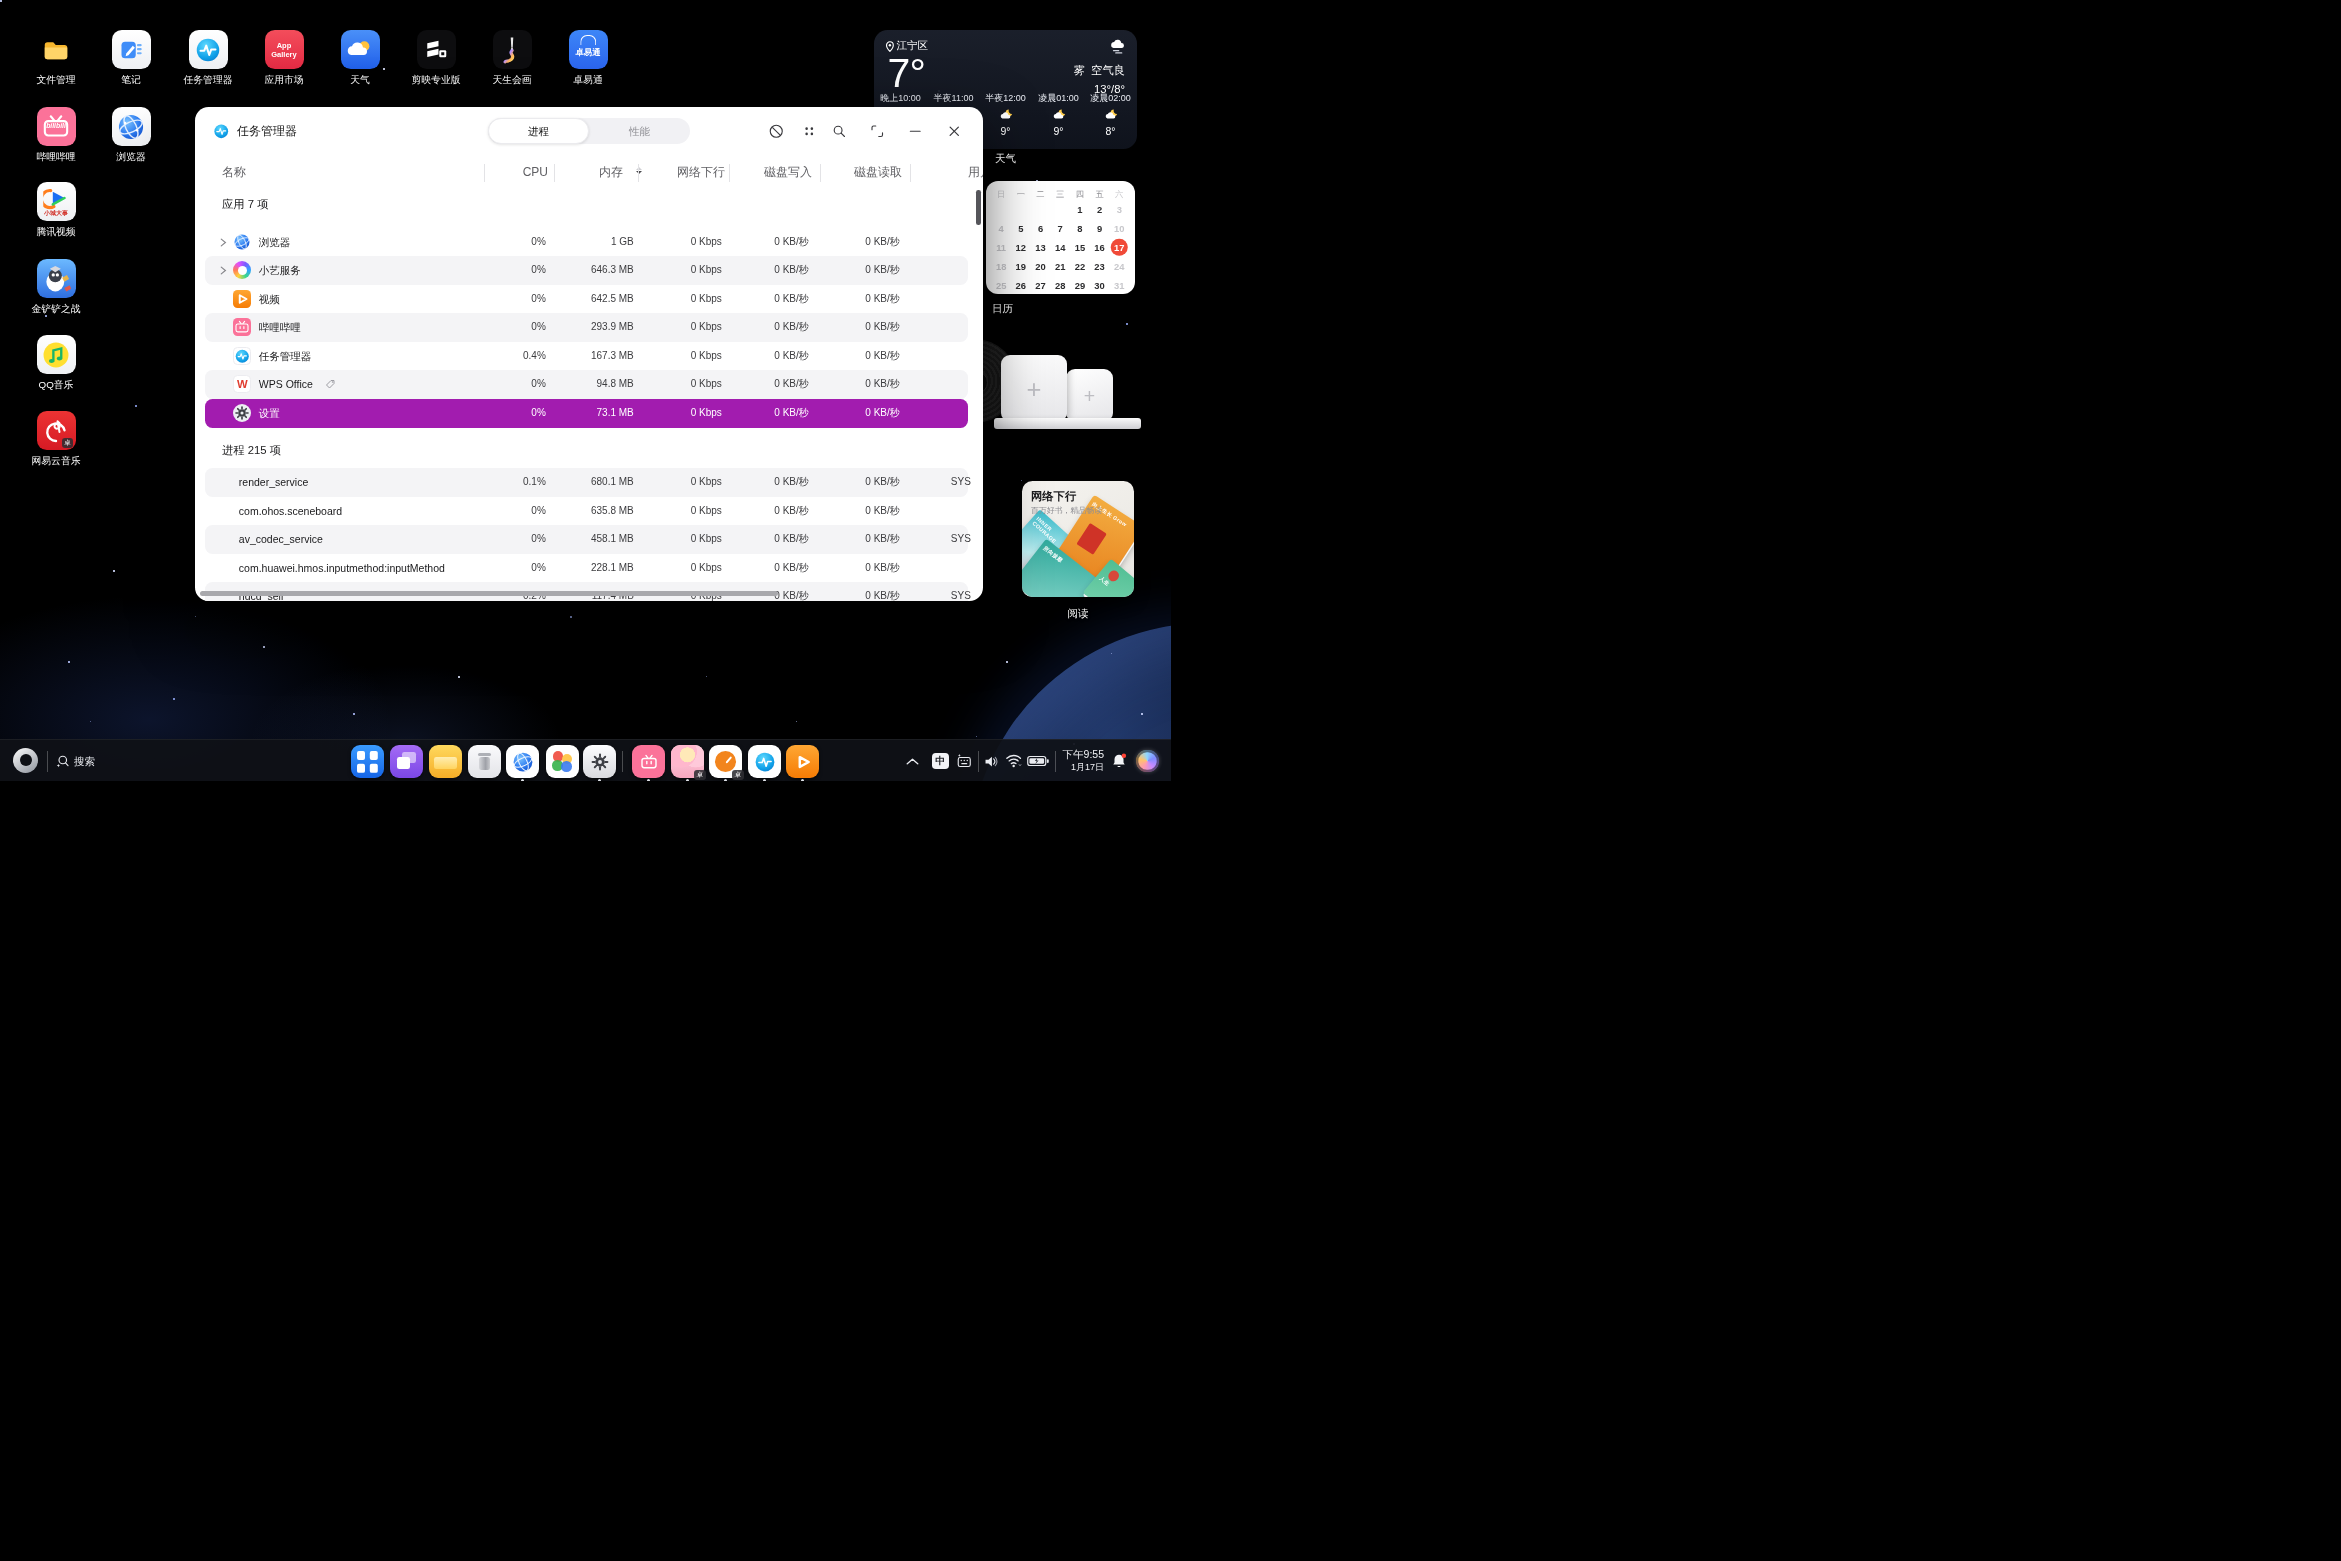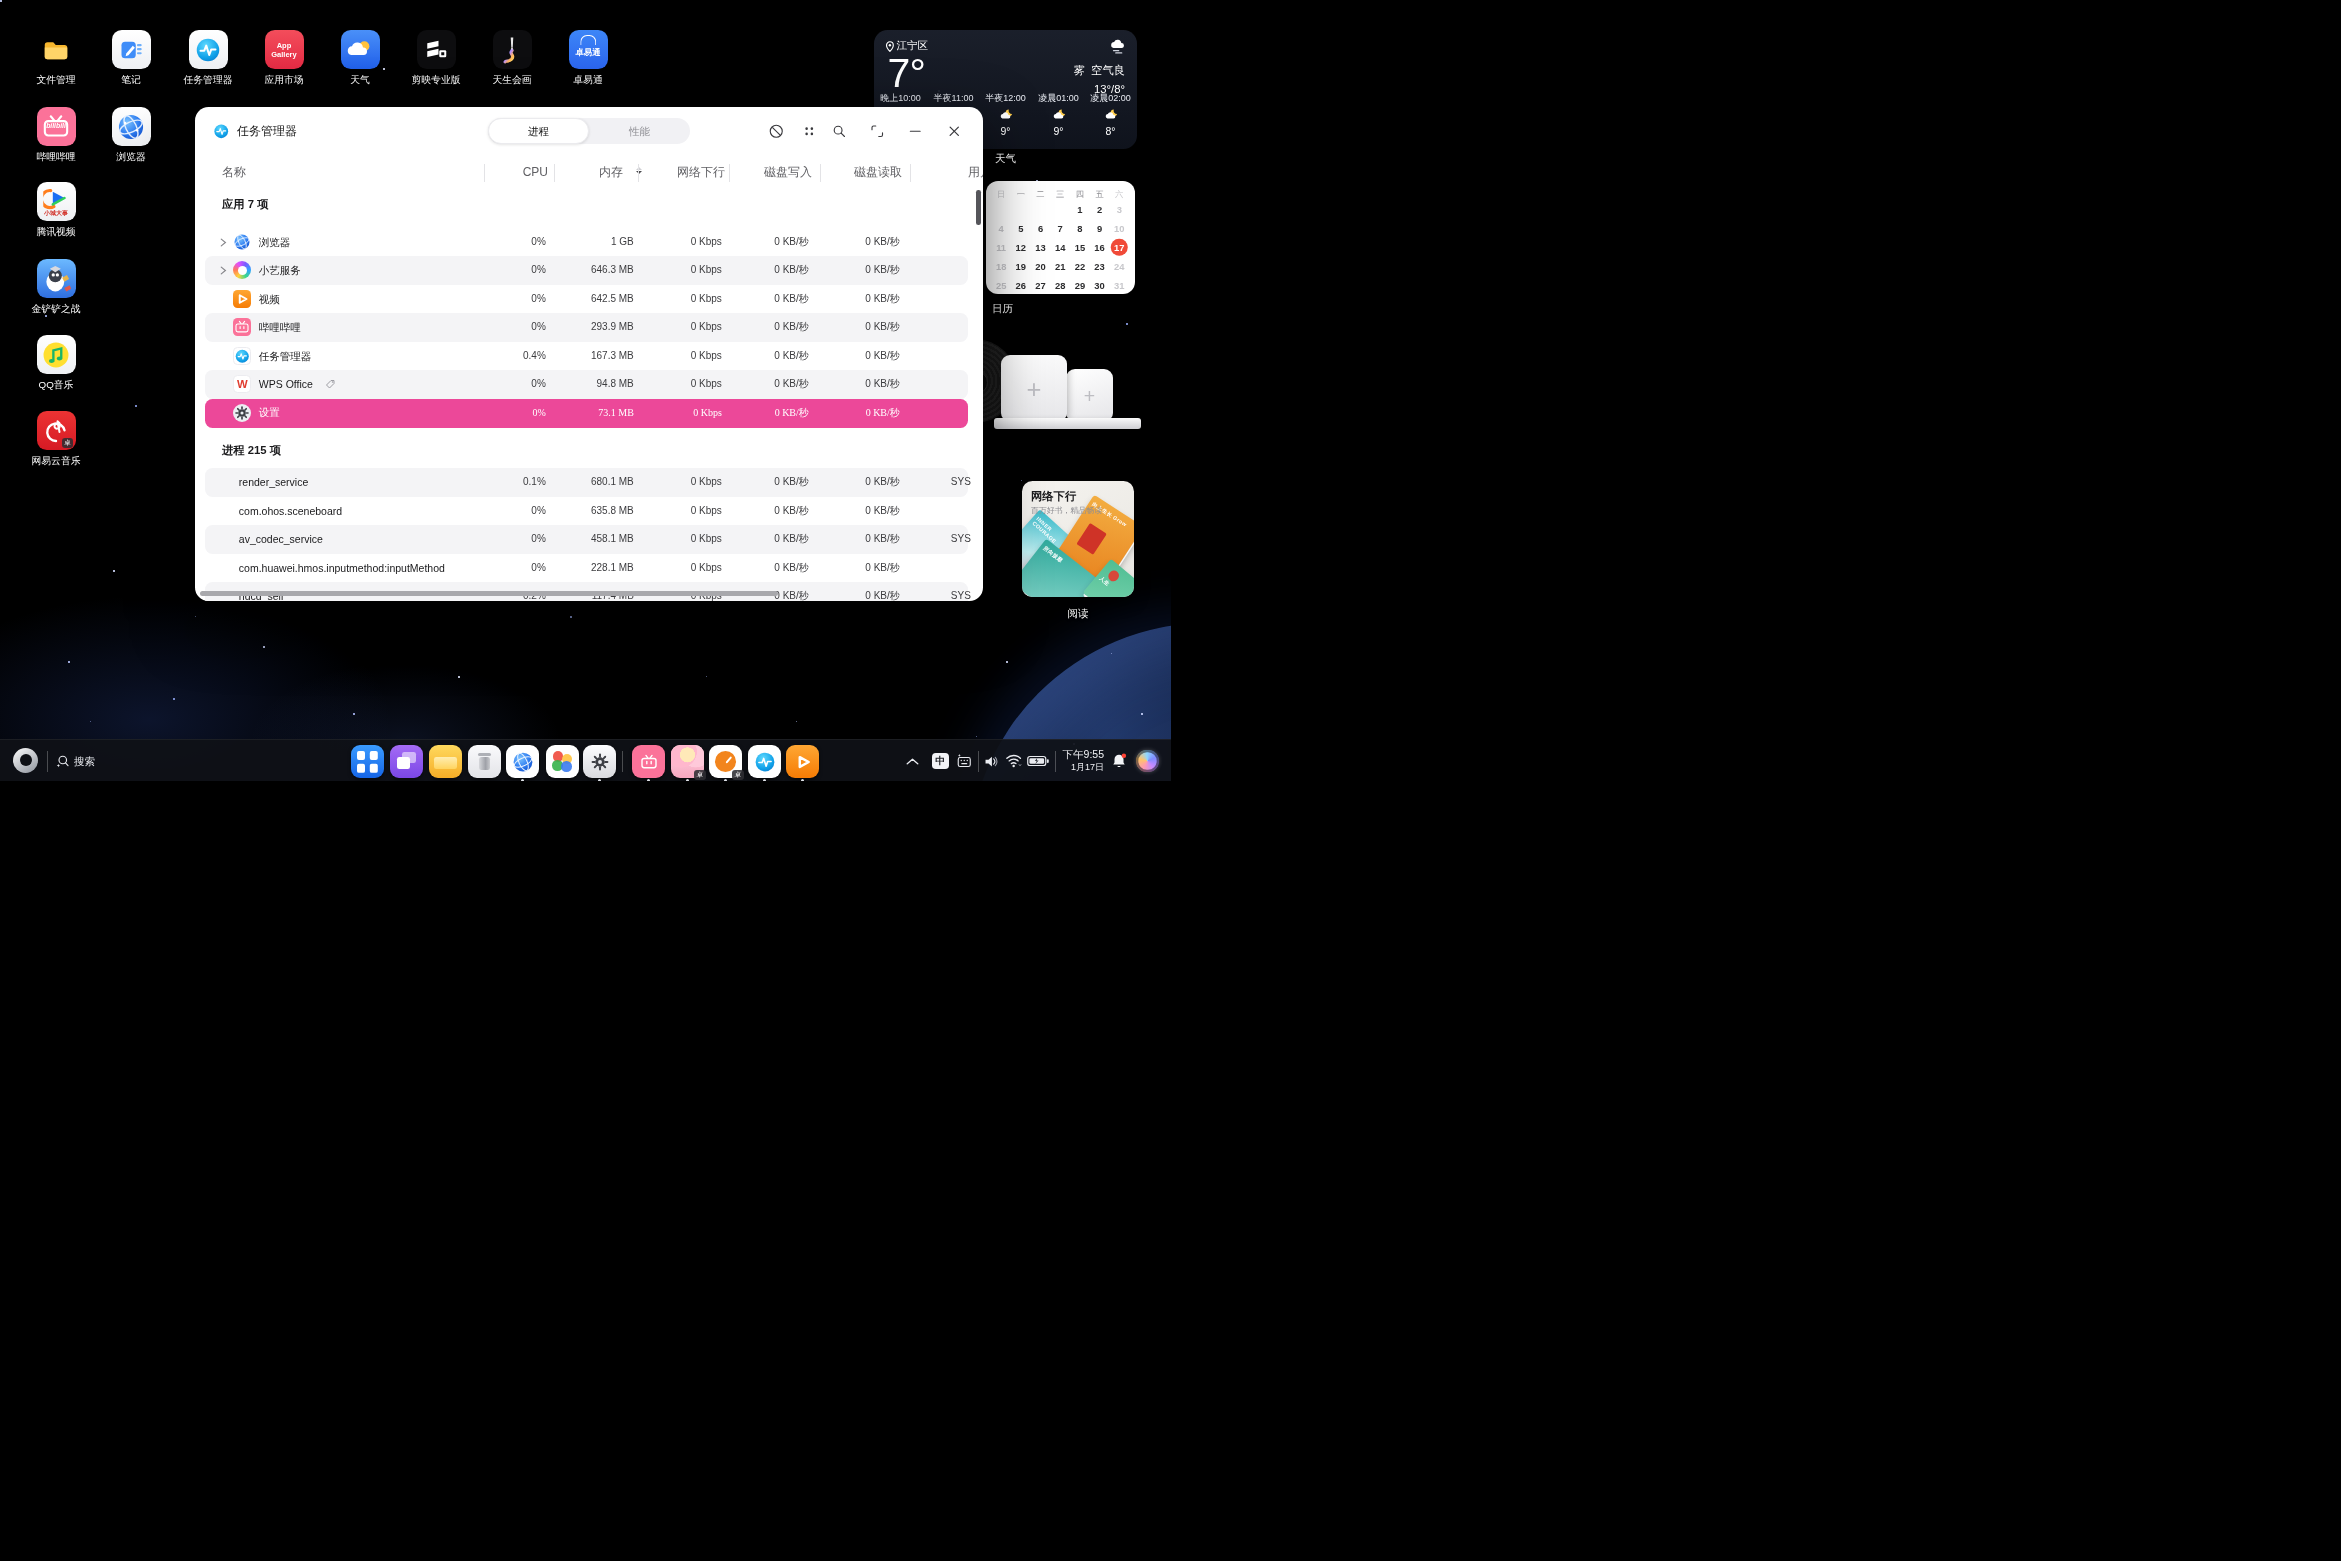--- a/index.html
+++ b/index.html
@@ -109,24 +109,24 @@
     font-size:10.5px;color:#8e8e93;}
   .winbtn{position:absolute;top:15.8px;width:16.5px;height:16.5px;}
   .thead{position:absolute;left:0;top:53px;width:100%;height:25.5px;font-size:12px;color:#5f5f63;}
   .th{position:absolute;top:0;height:25.5px;line-height:25.5px;text-align:right;}
   .thdiv{position:absolute;top:3.8px;width:0.8px;height:18px;background:#e3e3e6;}
   .arrows{position:absolute;left:441px;top:6.8px;}
   .arr-up{width:0;height:0;border-left:3px solid transparent;border-right:3px solid transparent;
     border-bottom:3.8px solid #cfcfd3;margin-bottom:1.5px;}
   .arr-dn{width:0;height:0;border-left:3px solid transparent;border-right:3px solid transparent;
     border-top:3.8px solid #48484c;}
-  .sechead{position:absolute;left:27px;font-size:11.3px;font-weight:bold;color:#1a1a1c;}
+  .sechead{position:absolute;left:27px;font-size:11.3px;font-weight:normal;color:#1a1a1c;}
   .trow{position:absolute;left:9.8px;width:763px;height:28.5px;border-radius:7.5px;}
   .trow.gray{background:#f4f4f6;}
-  .trow.selected{background:#ec4899;font-family:Liberation Serif, serif;}
+  .trow.selected{background:#a21caf;}
   .trow.selected .cell,.trow.selected .rname{color:#fff;}
   .rname{position:absolute;left:54px;top:0;height:28.5px;line-height:28.5px;font-size:10.5px;color:#19191b;white-space:nowrap;}
   .rname.proc{left:34px;}
   .cell{position:absolute;top:0;height:28.5px;line-height:28.5px;font-size:10px;color:#3c3c3f;
     width:83px;text-align:right;}
   .c-cpu{right:422px;} .c-mem{right:334px;} .c-net{right:246px;} .c-dw{right:159px;} .c-dr{right:68px;}
   .c-user{left:746px;width:30px;text-align:left;overflow:hidden;}
   .chev{position:absolute;left:14.3px;top:9.8px;}
   .ricon{position:absolute;left:28.5px;top:5.3px;width:18px;height:18px;border-radius:4.5px;overflow:hidden;}
   .hscroll{position:absolute;left:5.3px;top:484px;width:578px;height:5.3px;border-radius:3px;background:#a8a8ac;}

